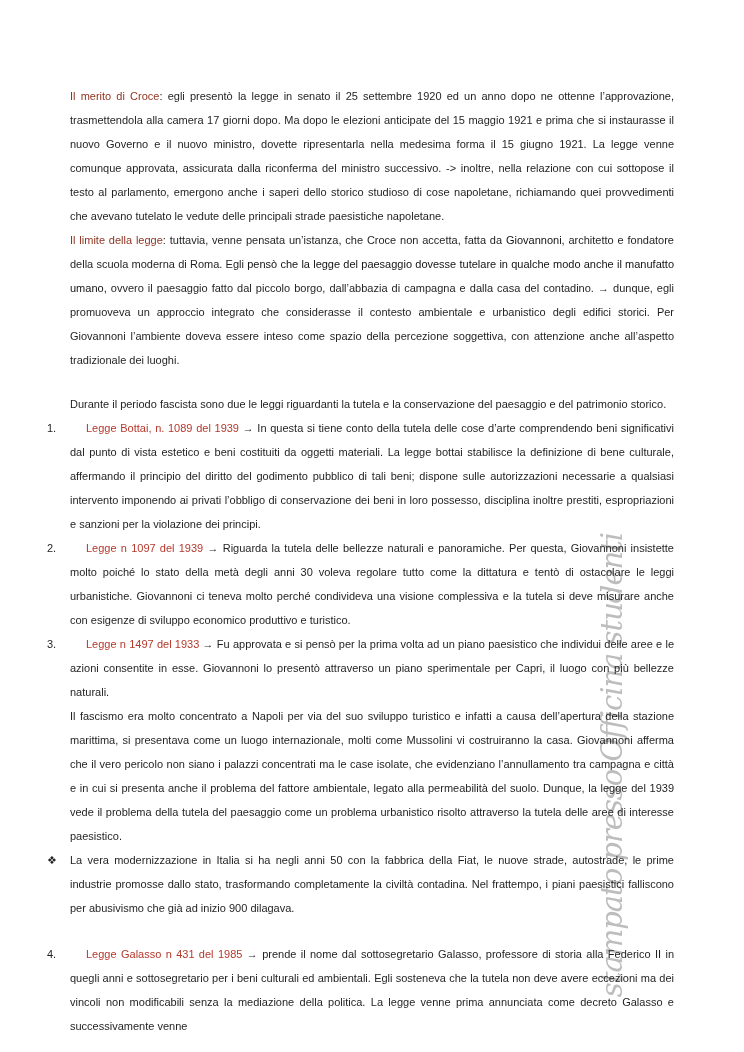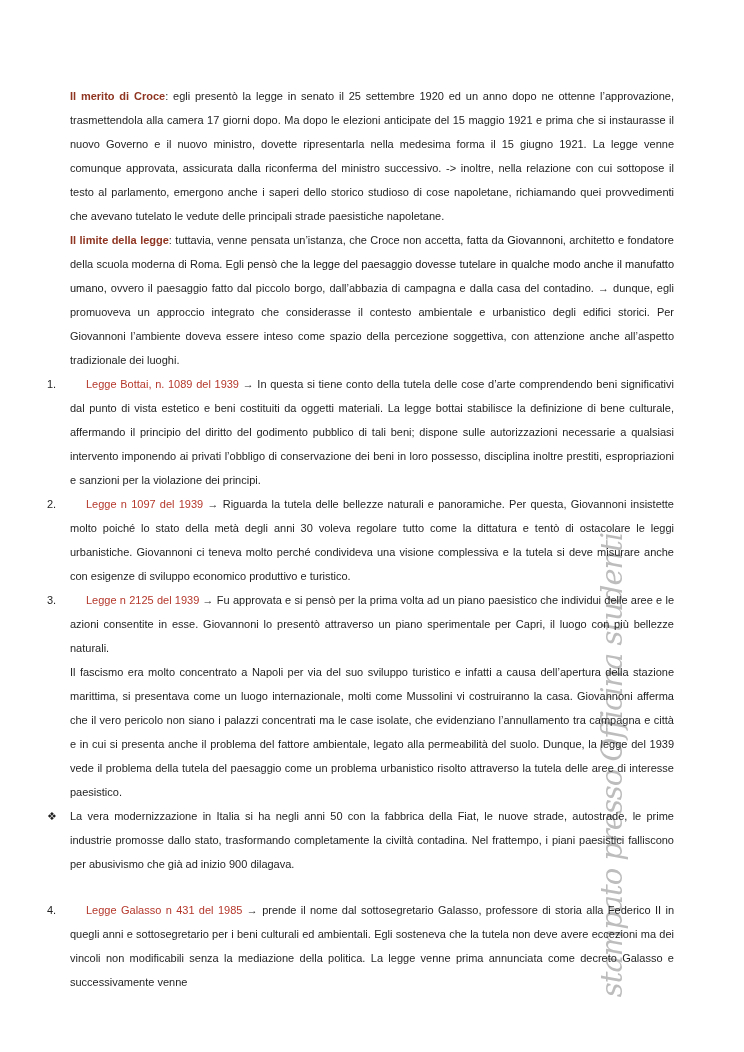--- a/index.html
+++ b/index.html
@@ -32,21 +32,21 @@
     position: relative;
     z-index: 1;
     padding: 84px 70px 0 70px;
   }
   .para {
     font-size: 11px;
     line-height: 24px;
     text-align: justify;
     margin: 0;
   }
-  .lead-red { font-weight: bold; color: #8e3420; }
+  .lead-red { font-weight: normal; color: #8e3420; }
   .bold { font-weight: normal; color: #141414; }
   .law { color: #b5382c; margin-left: 16px; }
   .intro { margin-top: 20px; }
   .li { position: relative; }
   .li .marker {
     position: absolute;
     left: -23px;
     top: 0;
     font-size: 11px;
     line-height: 24px;
@@ -58,34 +58,35 @@
 <body>
 
 <div class="watermark">stampato presso Officina studenti</div>
 
 <div class="content">
 
   <p class="para"><span class="lead-red">Il merito di Croce</span><span>: egli presentò la legge in senato il 25 settembre 1920 ed un anno dopo ne ottenne l’approvazione, trasmettendola alla camera 17 giorni dopo. Ma dopo le elezioni anticipate del 15 maggio 1921 e prima che si instaurasse il nuovo Governo e il nuovo ministro, dovette ripresentarla nella medesima forma il 15 giugno 1921. La legge venne comunque approvata, assicurata dalla riconferma del ministro successivo. -&gt; inoltre, nella relazione con cui sottopose il testo al parlamento, emergono anche i saperi dello storico studioso di cose napoletane, richiamando quei provvedimenti che avevano tutelato le vedute delle principali strade paesistiche napoletane.</span></p>
 
   <p class="para"><span class="lead-red">Il limite della legge</span><span>: tuttavia, venne pensata un’istanza, che Croce non accetta, fatta da </span><span class="bold">Giovannoni</span><span>, architetto e fondatore della scuola moderna di Roma. Egli </span><span class="bold">pensò che la legge del paesaggio dovesse tutelare in qualche modo anche il manufatto umano,</span><span> ovvero il paesaggio fatto dal piccolo borgo, dall’abbazia di campagna e dalla casa del contadino. → dunque, egli promuoveva un approccio integrato che considerasse il contesto ambientale e urbanistico degli edifici storici. Per Giovannoni l’ambiente doveva essere inteso come spazio della percezione soggettiva, con attenzione anche all’aspetto tradizionale dei luoghi.</span></p>
 
+  <p class="para intro">Durante il periodo fascista sono due le leggi riguardanti la tutela e la conservazione del paesaggio e del patrimonio storico.</p>
 
   <div class="li para">
     <span class="marker">1.</span>
     <span class="law">Legge Bottai, n. 1089 del 1939</span> <span>→ In questa si tiene conto della tutela delle cose d’arte comprendendo beni significativi dal punto di vista estetico e beni costituiti da oggetti materiali. La legge bottai stabilisce la definizione di bene culturale, affermando il principio del diritto del godimento pubblico di tali beni; dispone sulle autorizzazioni necessarie a qualsiasi intervento imponendo ai privati l’obbligo di conservazione dei beni in loro possesso, disciplina inoltre prestiti, espropriazioni e sanzioni per la violazione dei principi.</span>
   </div>
 
   <div class="li para">
     <span class="marker">2.</span>
     <span class="law">Legge n 1097 del 1939</span> <span>→ Riguarda la tutela delle bellezze naturali e panoramiche. Per questa, Giovannoni insistette molto poiché lo stato della metà degli anni 30 voleva regolare tutto come la dittatura e tentò di ostacolare le leggi urbanistiche. Giovannoni ci teneva molto perché condivideva una visione complessiva e la tutela si deve misurare anche con esigenze di sviluppo economico produttivo e turistico.</span>
   </div>
 
   <div class="li para">
     <span class="marker">3.</span>
-    <span class="law">Legge n 2125 del 1939</span> <span>→ Fu approvata e si pensò per la prima volta ad un piano paesistico che individui delle aree e le azioni consentite in esse. Giovannoni lo presentò attraverso un piano sperimentale per Capri, il luogo con più bellezze naturali.</span>
+    <span class="law">Legge n 1497 del 1933</span> <span>→ Fu approvata e si pensò per la prima volta ad un piano paesistico che individui delle aree e le azioni consentite in esse. Giovannoni lo presentò attraverso un piano sperimentale per Capri, il luogo con più bellezze naturali.</span>
     <div>Il fascismo era molto concentrato a Napoli per via del suo sviluppo turistico e infatti a causa dell’apertura della stazione marittima, si presentava come un luogo internazionale, molti come Mussolini vi costruiranno la casa. Giovannoni afferma che il vero pericolo non siano i palazzi concentrati ma le case isolate, che evidenziano l’annullamento tra campagna e città e in cui si presenta anche il problema del fattore ambientale, legato alla permeabilità del suolo. Dunque, la legge del 1939 vede il problema della tutela del paesaggio come un problema urbanistico risolto attraverso la tutela delle aree di interesse paesistico.</div>
   </div>
 
   <div class="li para">
     <span class="marker">❖</span>
     <span>La vera modernizzazione in Italia si ha negli anni 50 con la fabbrica della Fiat, le nuove strade, autostrade, le prime industrie promosse dallo stato, trasformando completamente la civiltà contadina. Nel frattempo, i piani paesistici falliscono per abusivismo che già ad inizio 900 dilagava.</span>
   </div>
 
   <div class="li para gap-before">
     <span class="marker">4.</span>

